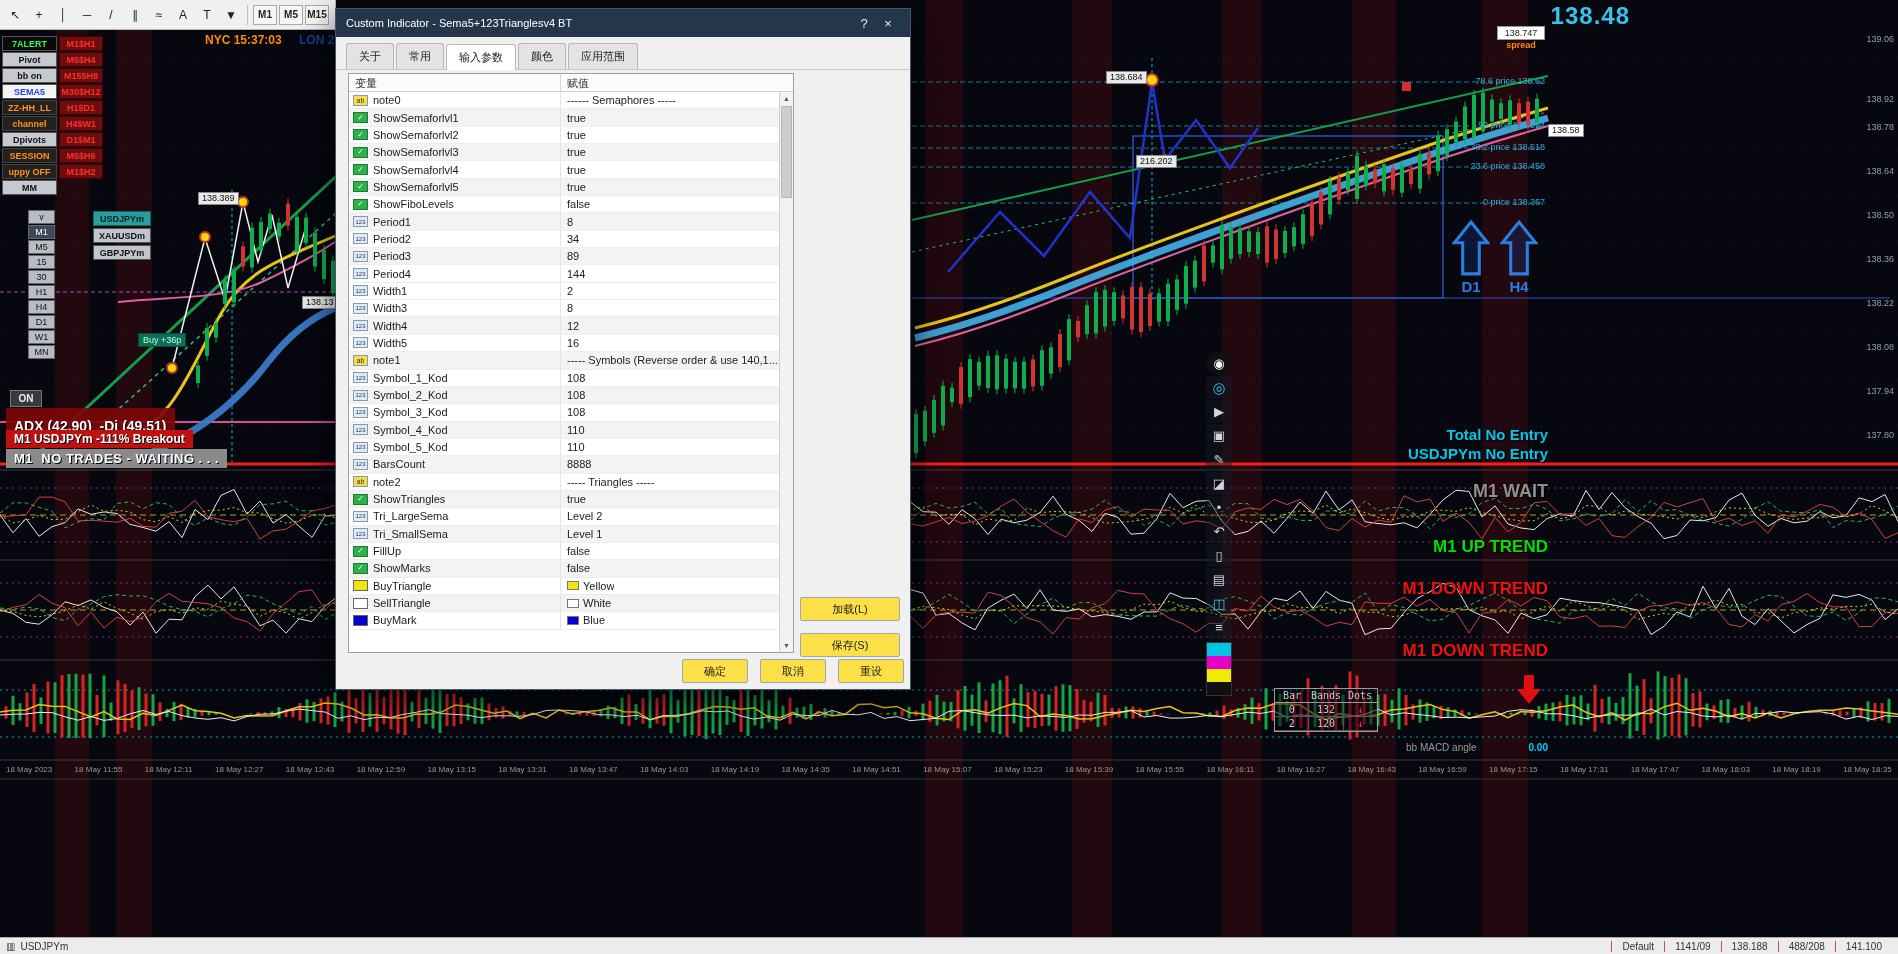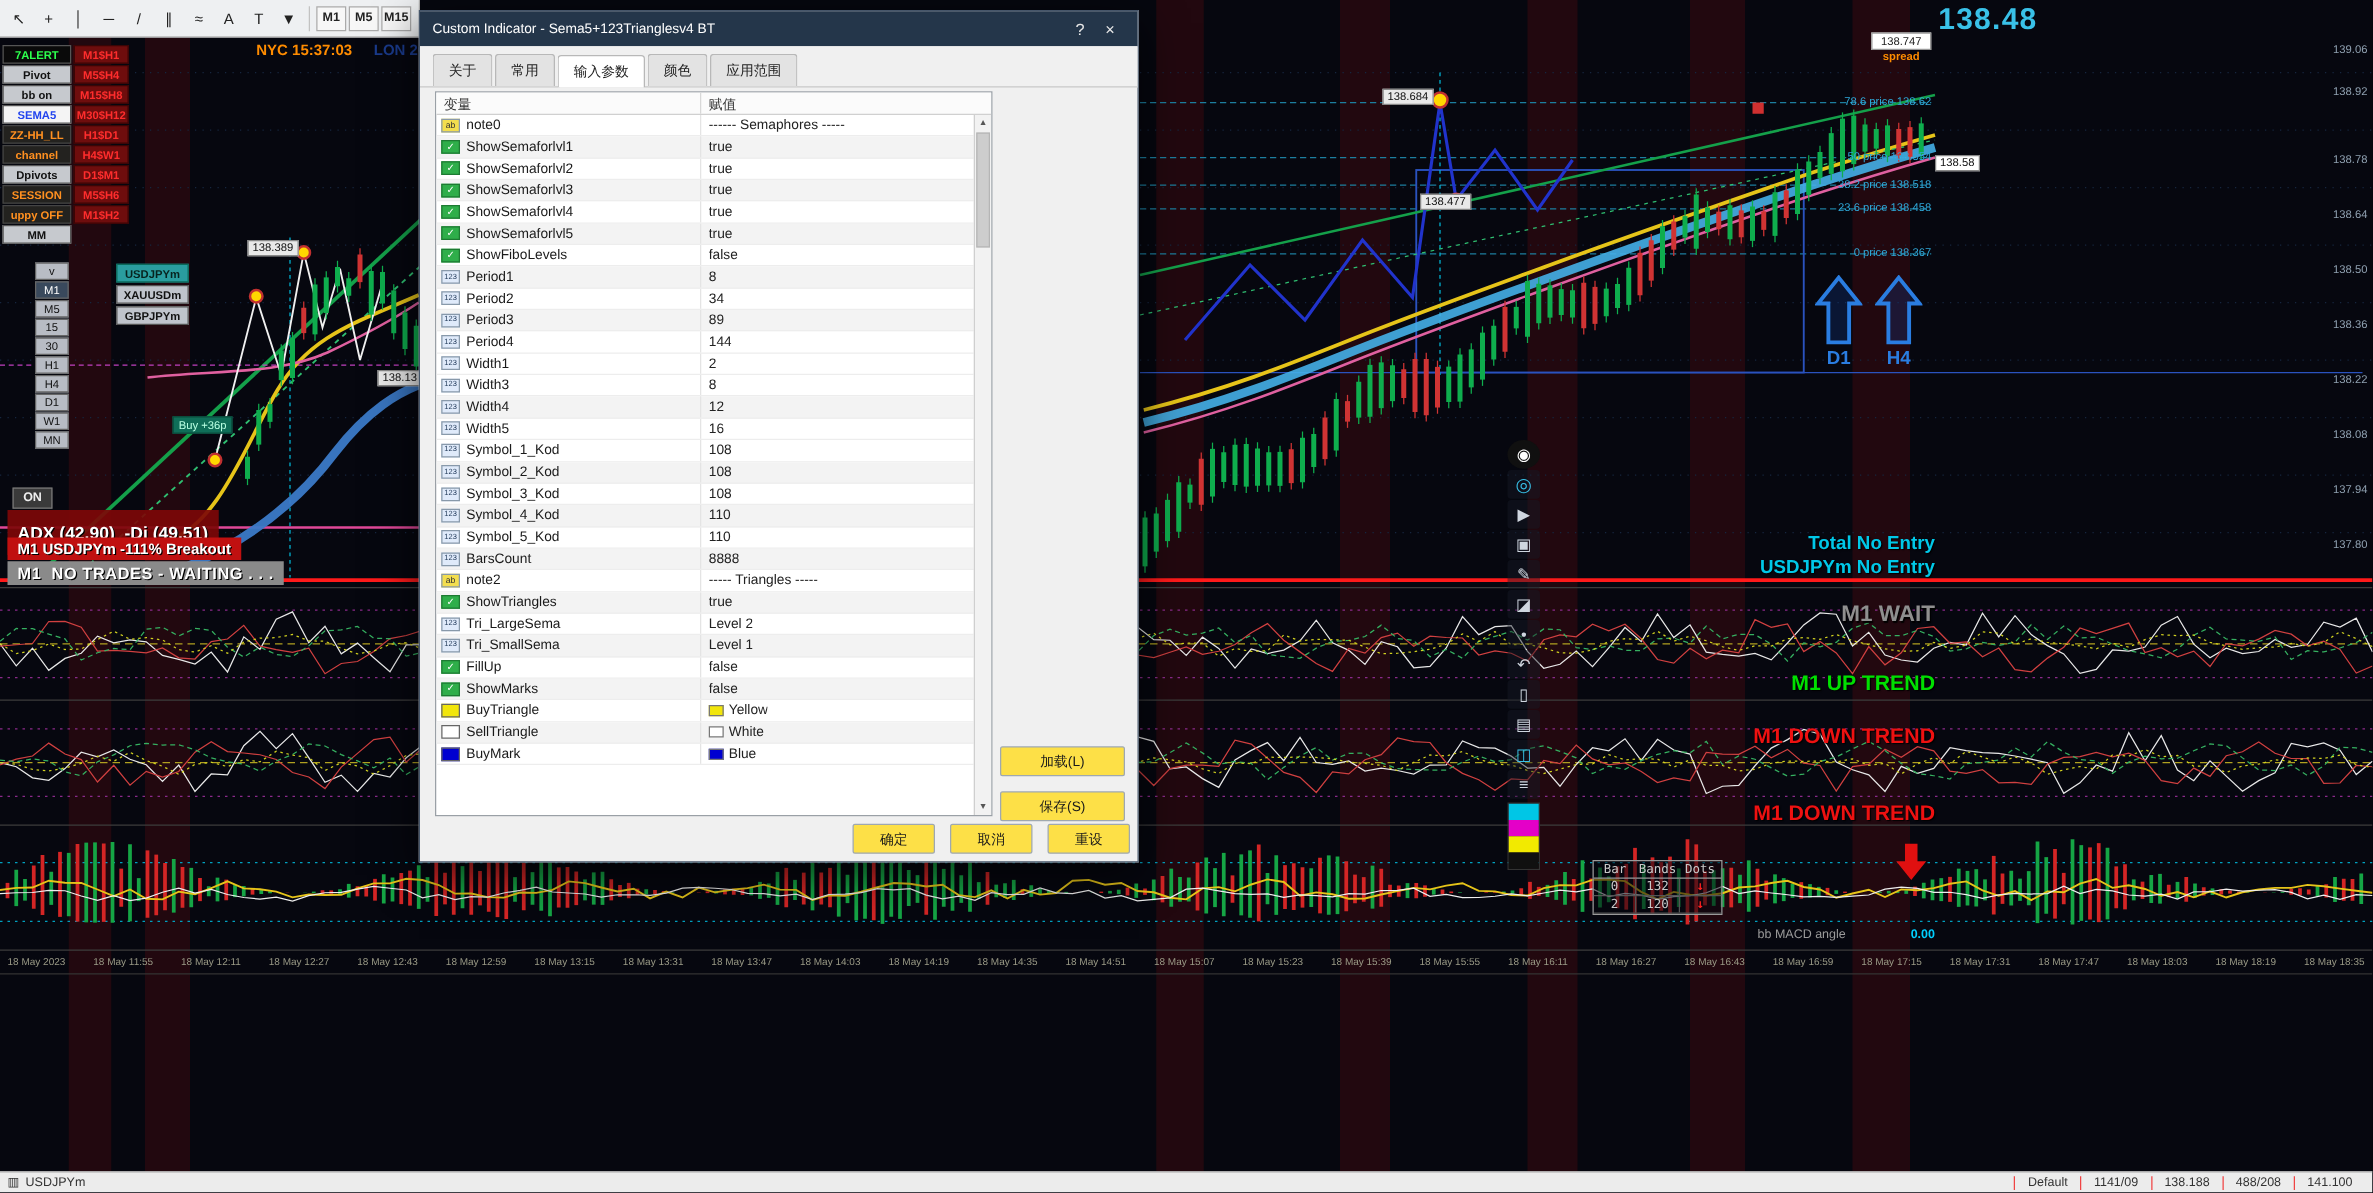--- a/index.html
+++ b/index.html
@@ -749,21 +749,21 @@
 <div id="on-btn">ON</div>
 
 <div class="strip" id="adx-strip">ADX (42.90)  -Di (49.51)</div>
 <div class="strip" id="breakout-strip">M1 USDJPYm -111% Breakout</div>
 <div class="strip" id="waiting-strip">M1  NO TRADES - WAITING . . .</div>
 
 <div class="buy-tag">Buy +36p</div>
 <div class="ptag" style="left:198px;top:192px">138.389</div>
 <div class="ptag" style="left:302px;top:296px">138.13</div>
 <div class="ptag" style="left:1106px;top:71px">138.684</div>
-<div class="ptag" style="left:1136px;top:155px">138.477</div>
+<div class="ptag" style="left:1136px;top:155px">216.202</div>
 <div class="ptag" style="left:1548px;top:124px;background:#fff">138.58</div>
 
 <div id="big-price">138.48</div>
 <div id="spread-box">
   <div class="v">138.747</div>
   <div class="s">spread</div>
 </div>
 
 <div class="fib" style="top:76px">78.6 price 138.62</div>
 <div class="fib" style="top:120px">50 price 138.554</div>
@@ -868,21 +868,21 @@
     <div class="tax">18 May 16:59</div>
     <div class="tax">18 May 17:15</div>
     <div class="tax">18 May 17:31</div>
     <div class="tax">18 May 17:47</div>
     <div class="tax">18 May 18:03</div>
     <div class="tax">18 May 18:19</div>
     <div class="tax">18 May 18:35</div>
   </div>
 <div id="price-axis">
     <div class="pax" style="top: 34px; margin-left: 24px;">139.06</div>
-    <div class="pax" style="top: 68px;">138.92</div>
+    <div class="pax" style="top: 94px;">138.92</div>
     <div class="pax" style="top: 122px;">138.78</div>
     <div class="pax" style="top: 166px;">138.64</div>
     <div class="pax" style="top: 210px;">138.50</div>
     <div class="pax" style="top: 254px;">138.36</div>
     <div class="pax" style="top: 298px;">138.22</div>
     <div class="pax" style="top: 342px;">138.08</div>
     <div class="pax" style="top: 386px;">137.94</div>
     <div class="pax" style="top: 430px;">137.80</div>
   </div>
 
@@ -1033,20 +1033,29 @@
         </div>
         <div class="prow">
           <div class="pname">
             <span class="pic num">123</span>
             <span class="pname-t">Width5</span>
           </div>
           <div class="pval">
             <span class="pval-t">16</span>
           </div>
         </div>
+        <div class="prow alt">
+          <div class="pname">
+            <span class="pic ab">ab</span>
+            <span class="pname-t">note1</span>
+          </div>
+          <div class="pval">
+            <span class="pval-t">----- Symbols (Reverse order &amp; use 140,1...</span>
+          </div>
+        </div>
         <div class="prow">
           <div class="pname">
             <span class="pic num">123</span>
             <span class="pname-t">Symbol_1_Kod</span>
           </div>
           <div class="pval">
             <span class="pval-t">108</span>
           </div>
         </div>
         <div class="prow alt">

